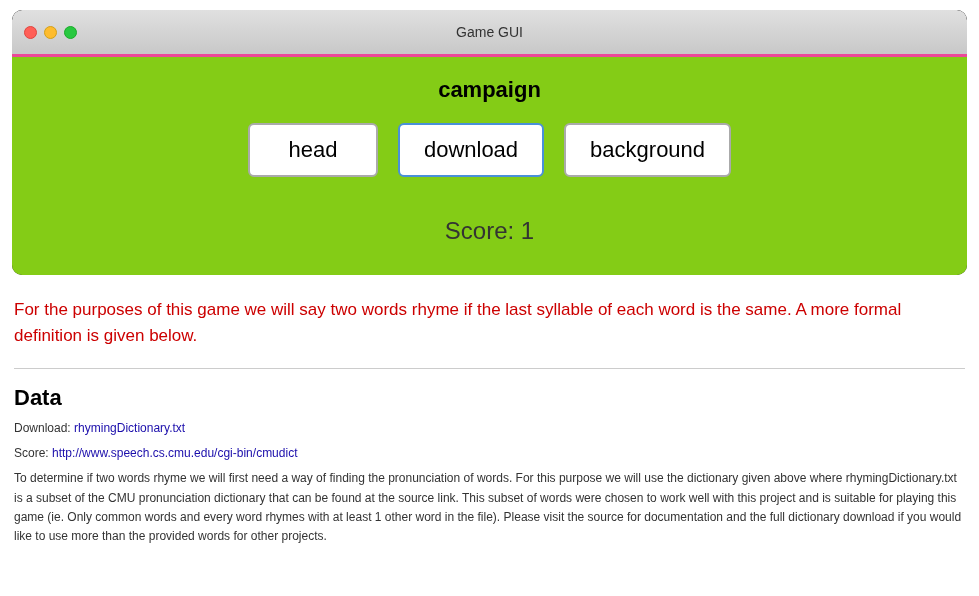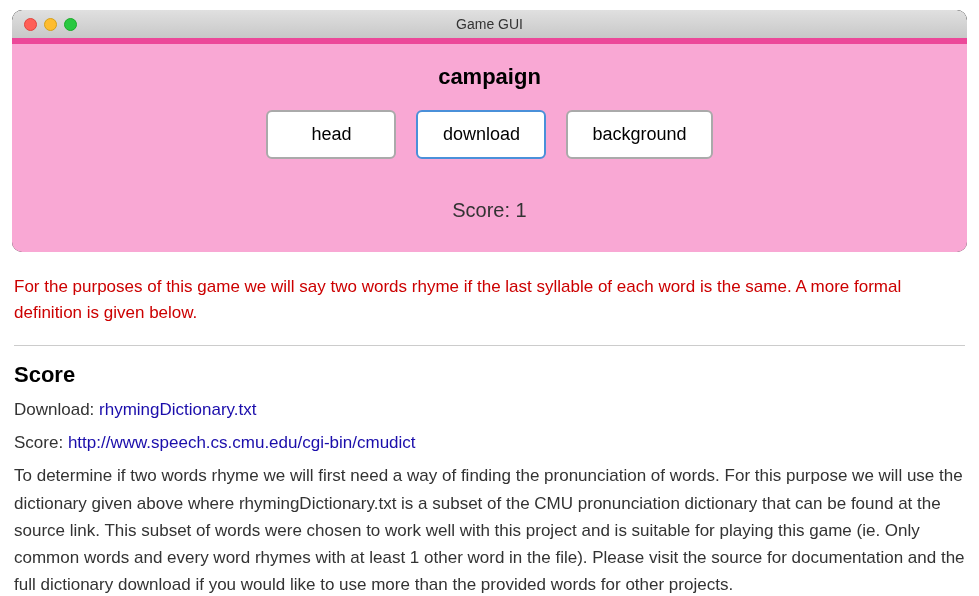--- a/index.html
+++ b/index.html
@@ -12,21 +12,21 @@
     
     .window {
       background: #1a1a1a;
       border-radius: 10px;
       margin: 10px 12px;
       overflow: hidden;
     }
 
     .title-bar {
       background: linear-gradient(to bottom, #e0e0e0, #c8c8c8);
-      height: 28px;
+      height: 44px;
       display: flex;
       align-items: center;
       padding: 0 12px;
       position: relative;
       border-radius: 10px 10px 0 0;
     }
 
     .title-bar-title {
       position: absolute;
       left: 50%;
@@ -45,23 +45,23 @@
     .traffic-light {
       width: 13px;
       height: 13px;
       border-radius: 50%;
     }
     .traffic-light.close { background: #ff5f57; border: 1px solid #e0443e; }
     .traffic-light.minimize { background: #febc2e; border: 1px solid #d4a017; }
     .traffic-light.maximize { background: #28c840; border: 1px solid #1aab29; }
 
     .window-content {
-      background: #f9a8d4;
+      background: #84cc16;
       padding: 20px 30px 30px;
-      border-top: 6px solid #ec4899;
+      border-top: 3px solid #ec4899;
     }
 
     .game-word-display {
       text-align: center;
       font-size: 22px;
       font-weight: bold;
       margin-bottom: 20px;
       color: #000;
     }
 
@@ -70,35 +70,35 @@
       justify-content: center;
       gap: 20px;
       margin-bottom: 40px;
     }
 
     .word-button {
       background: white;
       border: 2px solid #aaa;
       border-radius: 6px;
       padding: 12px 24px;
-      font-size: 18px;
+      font-size: 22px;
       font-weight: 400;
       cursor: pointer;
       min-width: 130px;
       text-align: center;
     }
 
     .word-button.selected {
       border-color: #4a90d9;
       border-width: 2px;
     }
 
     .score-display {
       text-align: center;
-      font-size: 20px;
+      font-size: 24px;
       color: #333;
     }
 
     
     .page-content {
       padding: 12px 14px 20px;
     }
 
     .rhyme-description {
       font-size: 17px;
@@ -114,21 +114,21 @@
     }
 
     .data-section h2 {
       font-size: 22px;
       font-weight: bold;
       margin-bottom: 8px;
       color: #000;
     }
 
     .data-section p {
-      font-size: 17px;
+      font-size: 12px;
       color: #333;
       line-height: 1.6;
       margin-bottom: 6px;
     }
 
     .data-section a {
       color: #1a0dab;
       text-decoration: none;
     }
 
@@ -158,21 +158,21 @@
       <button class="word-button">background</button>
     </div>
     <div class="score-display">Score: 1</div>
   </div>
 </div>
 
 <div class="page-content">
   <p class="rhyme-description">For the purposes of this game we will say two words rhyme if the last syllable of each word is the same. A more formal definition is given below.</p>
   <hr class="divider">
   <div class="data-section">
-    <h2>Score</h2>
+    <h2>Data</h2>
     <p>
       <span>Download:</span>
       <a>rhymingDictionary.txt</a>
     </p>
     <p>
       <span>Score:</span>
       <a>http://www.speech.cs.cmu.edu/cgi-bin/cmudict</a>
     </p>
     <p class="data-body-text">To determine if two words rhyme we will first need a way of finding the pronunciation of words. For this purpose we will use the dictionary given above where rhymingDictionary.txt is a subset of the CMU pronunciation dictionary that can be found at the source link. This subset of words were chosen to work well with this project and is suitable for playing this game (ie. Only common words and every word rhymes with at least 1 other word in the file). Please visit the source for documentation and the full dictionary download if you would like to use more than the provided words for other projects.</p>
   </div>

